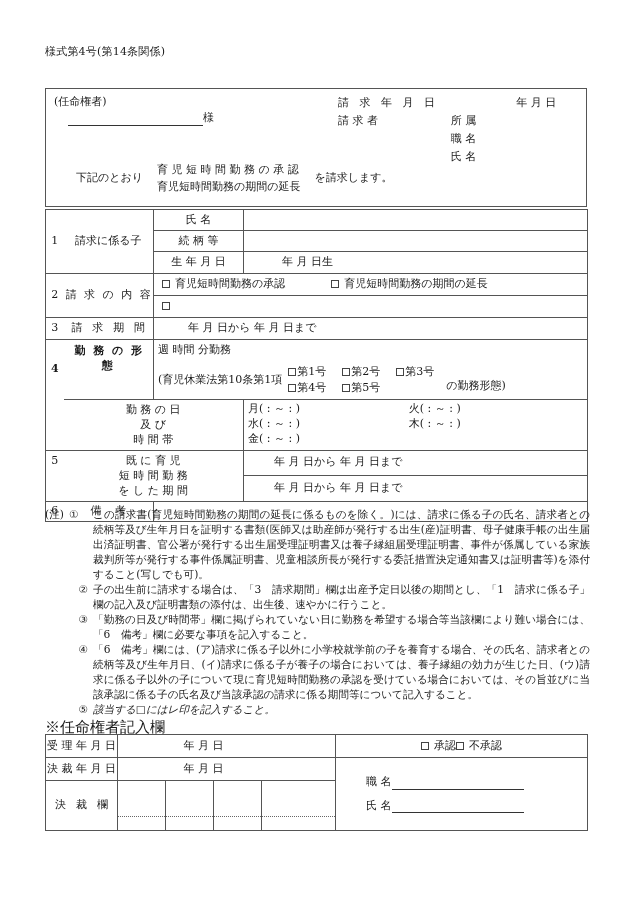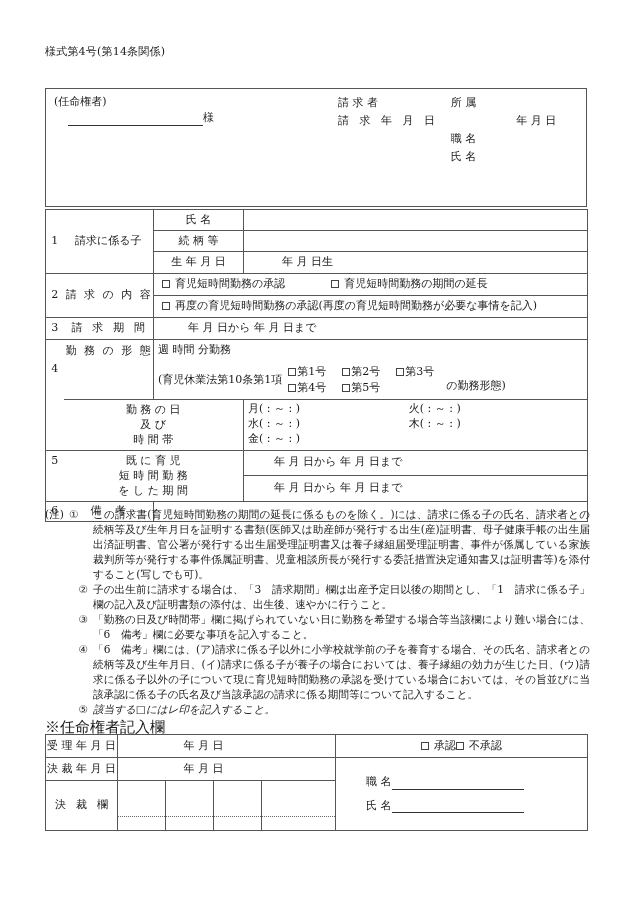--- a/index.html
+++ b/index.html
@@ -30,21 +30,21 @@
   .tbl { position: absolute; border-collapse: collapse; table-layout: fixed; }
   .tbl td {
     border: 1px solid #555; padding: 0;
     font-size: 11px; vertical-align: middle;
     line-height: 1.35;
   }
   .noborder { border: none !important; }
   .nb-l { border-left: none !important; }
   .nb-r { border-right: none !important; }
   .nb-t { border-top: none !important; }
-  .nb-b { border-bottom: none !important; }
+  .nb-b { border-bottom: none !important; font-weight: bold; }
 
   .pad { padding: 2px 5px; }
   .ctr { text-align: center; }
   .lbl-sp { letter-spacing: 3.2px; text-indent: 3.2px; }
   .lbl-sp2 { letter-spacing: 2px; text-indent: 2px; }
   .wide { letter-spacing: 5px; text-indent: 5px; }
 
   
   #top-box { left: 45px; top: 88px; width: 542px; }
   .appointer { font-size: 11px; padding-left: 8px; padding-top: 6px; }
@@ -102,43 +102,57 @@
           <div class="appointer">(任命権者)</div>
 
           <div style="position:absolute;left:22px;top:22px;font-size:11px;">
             <span class="ruled" style="width:135px;"></span><span>様</span>
           </div>
 
           <div style="position:absolute;left:290px;top:5px;width:250px;">
             <table class="req-grid" style="width:100%;">
               <tbody>
                     <tr>
+                <td style="width:72px;" class="sp-jp">請 求 年 月 日</td>
+                <td style="width:46px;"></td>
+                <td colspan="2" class="ctr">年      月      日</td>
+              </tr>
+              <tr>
                 <td class="sp-jp">請求者</td>
                 <td class="ctr">所     属</td>
                 <td colspan="2" class="line-cell"></td>
-              </tr>
-              <tr>
-                <td style="width:72px;" class="sp-jp">請 求 年 月 日</td>
-                <td style="width:46px;"></td>
-                <td colspan="2" class="ctr">年      月      日</td>
               </tr>
               <tr>
                 <td></td>
                 <td class="ctr">職     名</td>
                 <td colspan="2" class="line-cell"></td>
               </tr>
               <tr>
                 <td></td>
                 <td class="ctr">氏     名</td>
                 <td colspan="2" class="line-cell"></td>
               </tr>
             </tbody>
                 </table>
           </div>
 
+          <div style="position:absolute;left:30px;top:72px;" class="shita-wrap">
+            <table style="border-collapse:collapse;">
+              <tbody>
+                    <tr>
+                <td class="noborder" style="padding-right:14px;font-size:11px;white-space:nowrap;">下記のとおり</td>
+                <td class="noborder" style="font-size:11px;white-space:nowrap;line-height:1.55;">
+                  <div>育 児 短 時 間 勤 務 の 承 認</div>
+                  <div>育児短時間勤務の期間の延長</div>
+                </td>
+                <td class="noborder" style="padding-left:14px;font-size:11px;white-space:nowrap;">を請求します。</td>
+              </tr>
+            </tbody>
+                </table>
+          </div>
 
         </div>
       </td>
     </tr>
   </tbody>
     </table>
 
   <table class="tbl" id="main-tbl">
     <colgroup>
       <col style="width:18px;">
@@ -165,21 +179,21 @@
 
     <tr>
       <td rowspan="2" class="ctr nb-r">2</td>
       <td rowspan="2" class="ctr nb-l lbl-sp2">請 求 の 内 容</td>
       <td colspan="2" class="pad" style="height:22px;padding-left:8px;white-space:nowrap;">
         <span class="chk"></span><span style="margin-right:46px;">育児短時間勤務の承認</span><span class="chk"></span><span>育児短時間勤務の期間の延長</span>
       </td>
     </tr>
     <tr>
       <td colspan="2" class="pad" style="height:22px;padding-left:8px;white-space:nowrap;">
-        <span class="chk"></span><span>再度の育児短時間勤務の承認(再度の育児短時間勤務が必要な事情を記入)</span>
+        <span class="chk"></span>
       </td>
     </tr>
 
     <tr>
       <td class="ctr nb-r">3</td>
       <td class="ctr nb-l lbl-sp">請  求  期  間</td>
       <td colspan="2" class="pad" style="height:22px;padding-left:34px;">年          月          日から          年          月          日まで</td>
     </tr>
 
     <tr>

